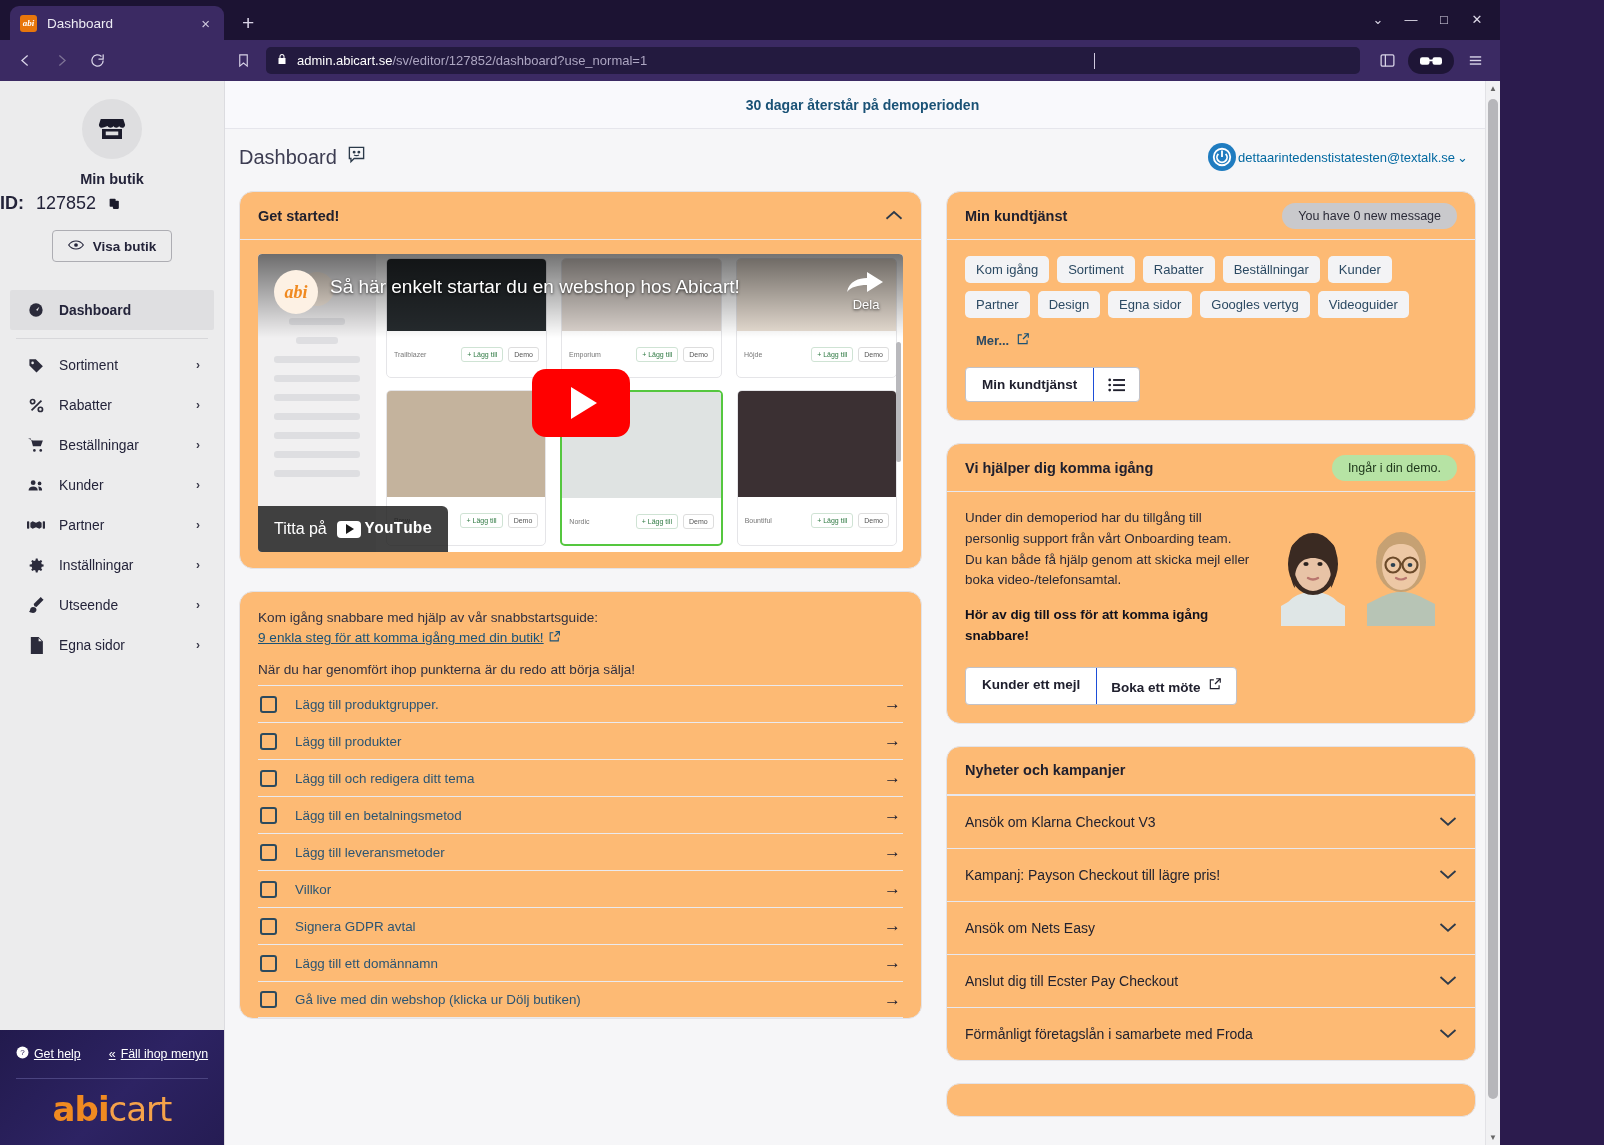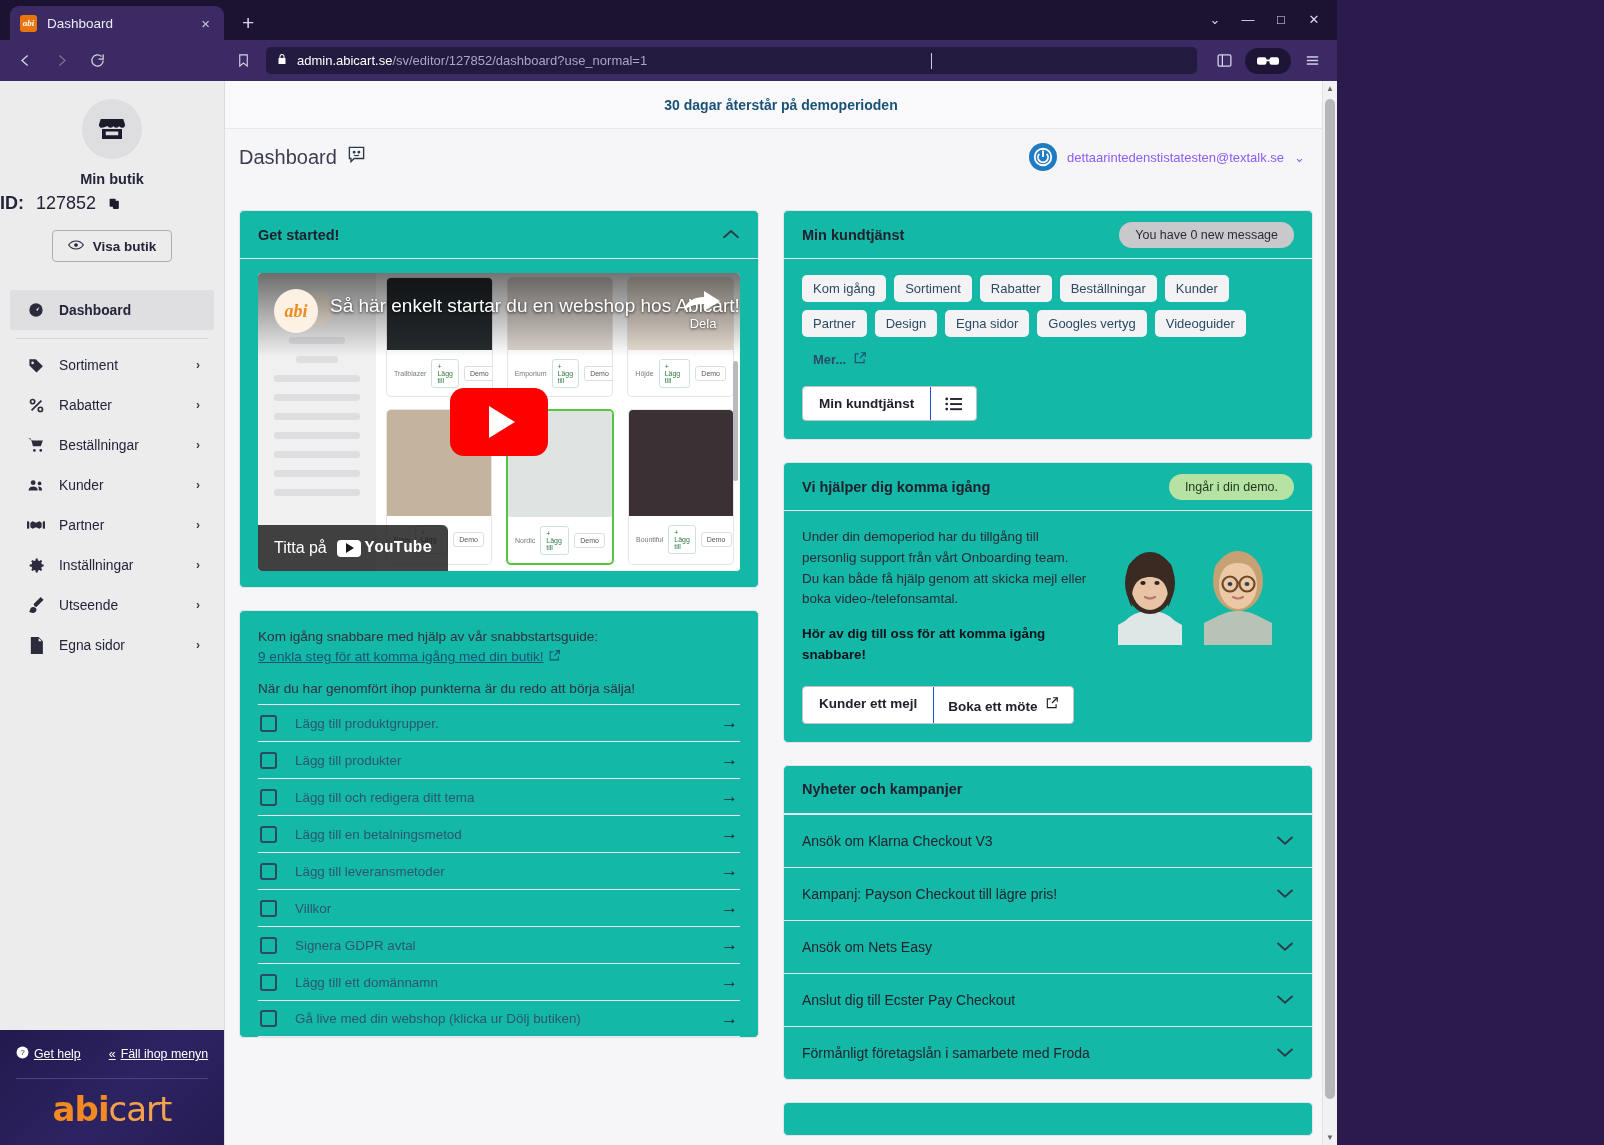--- a/index.html
+++ b/index.html
@@ -2,21 +2,21 @@
 <html><head>
 <meta charset="utf-8">
 <style>
   * { box-sizing: border-box; margin: 0; padding: 0; }
   html, body {
     width: 1604px; height: 1145px; overflow: hidden;
     font-family: "Liberation Sans", sans-serif;
     background: #2b1b4d;
   }
   
-  #browser { width:1337px; height:1145px; display:flex; flex-direction:column; }
+  #browser { width:1500px; height:1145px; display:flex; flex-direction:column; }
   .tabstrip {
     height: 40px; background:#1c1333; display:flex; align-items:flex-end;
     padding-left: 10px; position:relative;
   }
   .tab {
     height: 34px; width: 214px; background:#3b2a63; border-radius: 9px 9px 0 0;
     display:flex; align-items:center; padding: 0 10px; gap:10px; color:#ecebf3;
     font-size: 13.5px;
   }
   .tab-fav {
@@ -93,28 +93,28 @@
 
   
   .mainwrap { flex:1; display:flex; flex-direction:column; overflow:hidden; background:#f6f6f8; position:relative; }
   .democrumb {
     background:#f9f9fc; border-bottom:1px solid #e6e6ec; height:48px;
     display:flex;align-items:center;justify-content:center;
     font-size:14px;font-weight:bold;color:#1a5276;
   }
   .pagehead { height:56px; display:flex; align-items:center; padding: 0 32px 0 14px; }
   .pagetitle { font-size:20px; color:#3d3d52; display:flex; align-items:center; gap:10px; }
-  .acct { margin-left:auto; display:flex; align-items:center; gap:10px; font-size:13px; color:#8b5cf6; }
+  .acct { margin-left:auto; display:flex; align-items:center; gap:2px; font-size:13px; color:#0369a1; }
   .acct-avatar { width:28px;height:28px;border-radius:50%;background:#1f7cc0;display:flex;align-items:center;justify-content:center; }
 
   .columns { flex:1; display:flex; gap:24px; padding: 6px 24px 0 14px; overflow:hidden; }
   .col-left { flex: 1 1 0; min-width:0; }
   .col-right { width: 530px; flex:none; }
 
-  .card { background:#14b8a6; border:1px solid #e3e3e8; border-radius:5px; margin-bottom:22px;margin-top:19px; }
+  .card { background:#fdba74; border:1px solid #e3e3e8; border-radius:14px; margin-bottom:22px; }
   .card-head {
     height:48px; display:flex; align-items:center; padding: 0 18px;
     border-bottom:1px solid #e8e8ee;
   }
   .card-title { font-size:14.5px; font-weight:bold; color:#20202e; }
   .card-head .spacer { flex:1; }
   .chev-up { color:#2d3a4a; font-size:15px; font-weight:bold; }
   .badge-grey {
     background:#c9c9cc; color:#2b2b38; border-radius:14px; padding:6px 16px; font-size:12.5px;
   }

